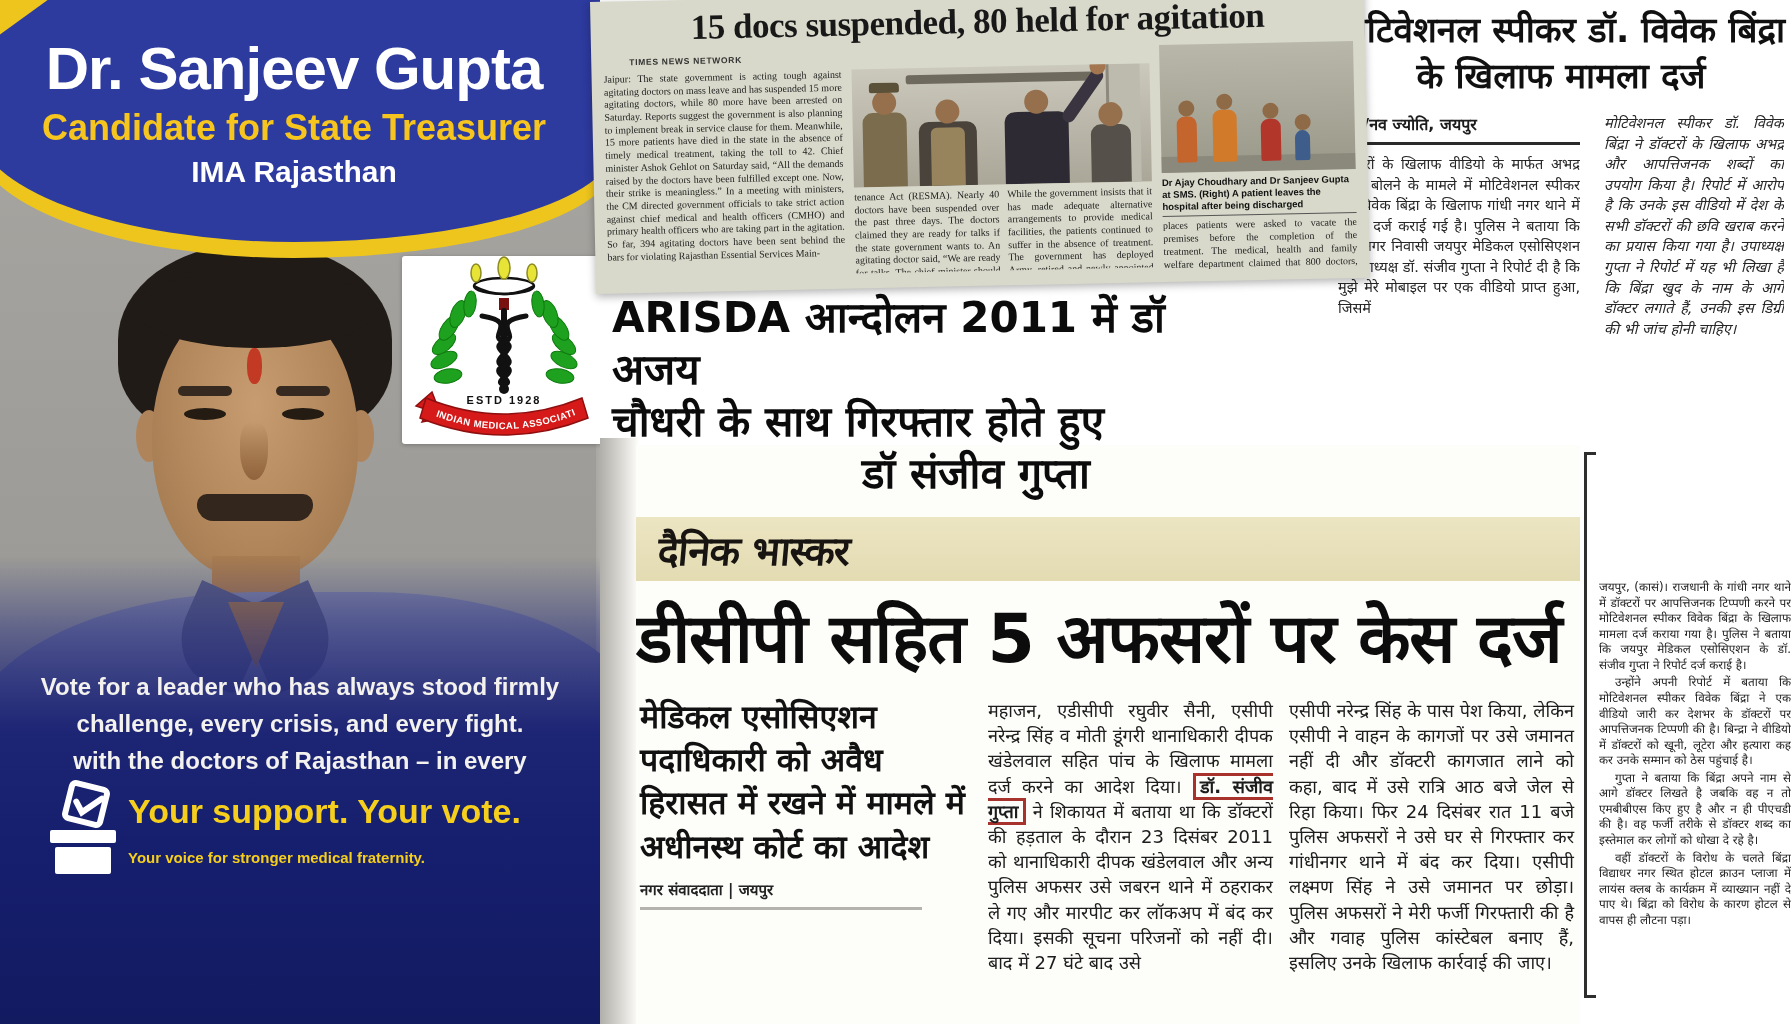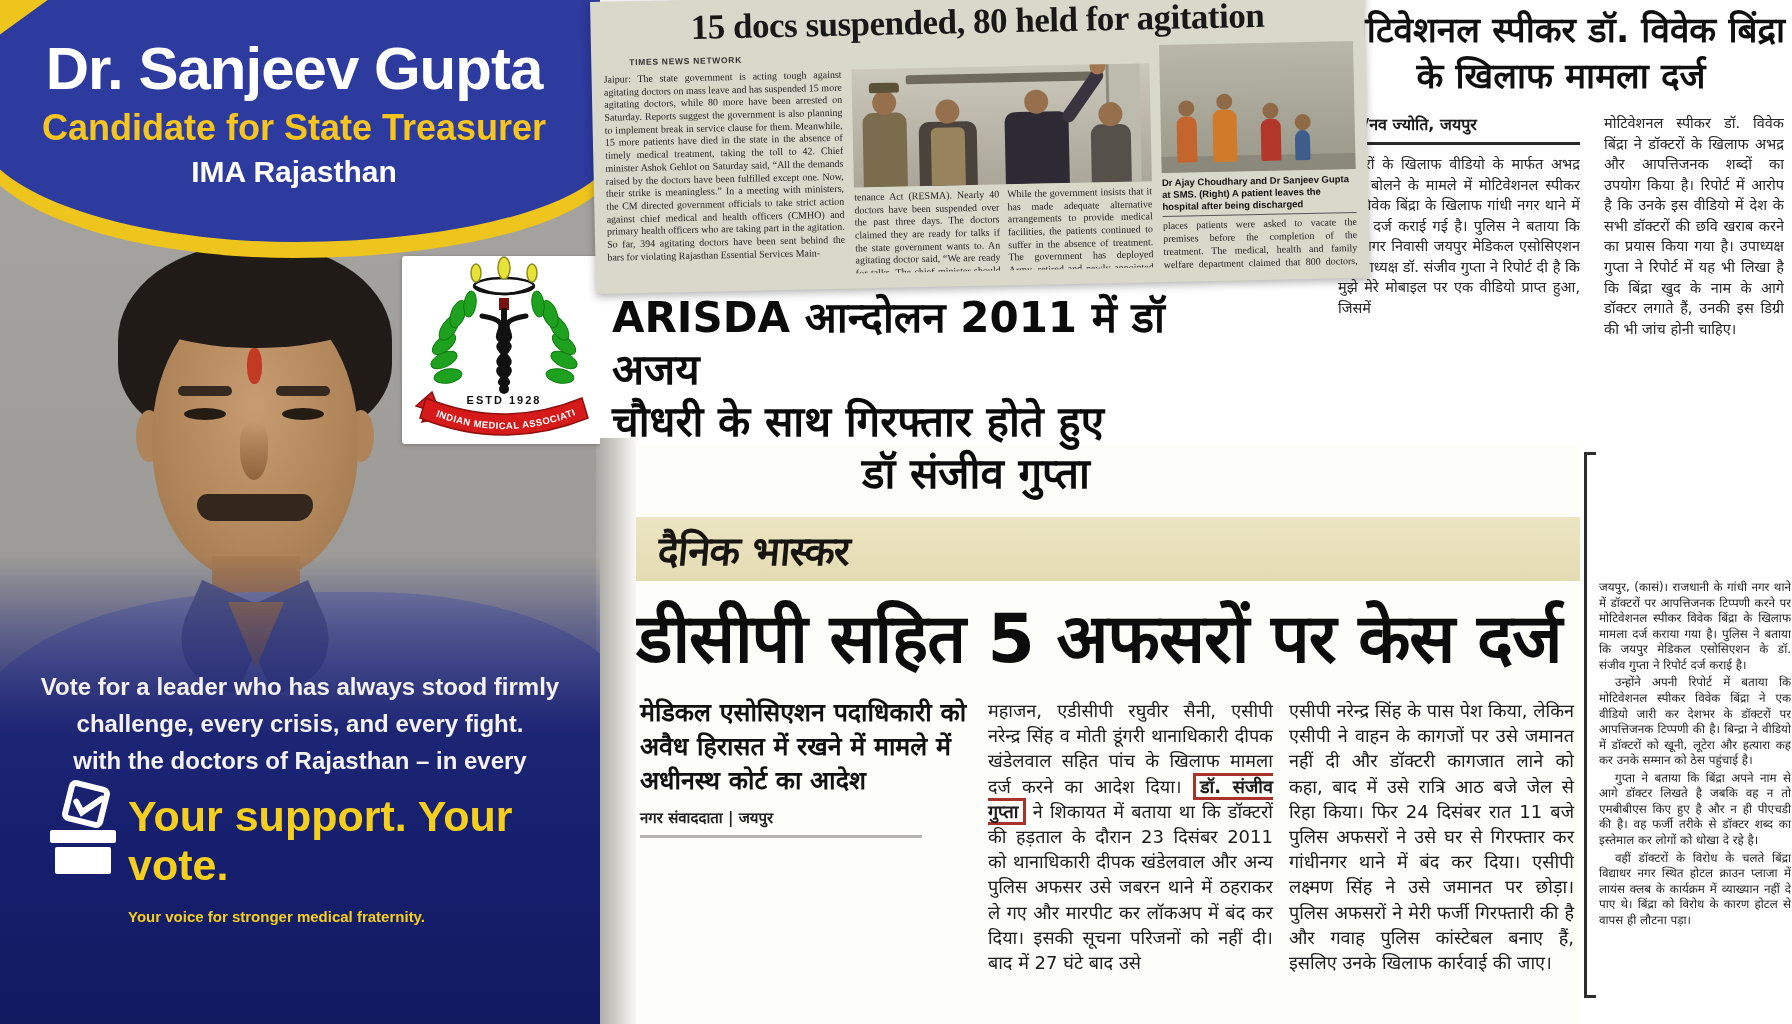--- a/index.html
+++ b/index.html
@@ -52,21 +52,21 @@
   .chest { position:absolute; left:228px; top:402px; width:56px; height:66px;
     background:#9c744b; clip-path:polygon(0 0,100% 0,50% 100%); }
 
   .p-bottom { position:absolute; left:0; top:556px; width:600px; height:468px; z-index:2;
     background:linear-gradient(180deg,rgba(24,32,122,0) 0%,rgba(24,32,122,.45) 16%,
       rgba(22,30,114,.92) 38%,#161f6e 62%,#121a60 100%); }
   .p-message { position:absolute; left:30px; top:112px; width:540px; text-align:center;
     color:#f4f2ee; font-size:24px; font-weight:700; line-height:1.55; }
   .ballot { position:absolute; left:46px; top:224px; }
   .p-slogans { position:absolute; left:128px; top:236px; }
-  .p-slogan-main { color:#f6cf1d; font-size:43px; font-weight:800; }
+  .p-slogan-main { color:#f6cf1d; font-size:34px; font-weight:800; }
   .p-slogan-sub  { color:#f6cf1d; font-size:15px; font-weight:700; margin-top:18px; }
 
   .ima-box { position:absolute; left:402px; top:256px; width:204px; height:188px;
     background:#ffffff; border-radius:3px; z-index:3; box-shadow:0 1px 4px rgba(0,0,0,.25); }
   .tni-box { position:absolute; left:476px; top:482px; width:132px; height:122px;
     background:#cf1413; border-radius:18px; z-index:3; overflow:hidden; text-align:center; }
   .tni-swoosh { position:absolute; left:12px; top:14px; width:74px; height:26px;
     border-top:6px solid #fff; border-radius:50%; transform:rotate(-14deg); }
   .tni-name { font-family:"DejaVu Serif", serif; font-style:italic; font-weight:700;
     font-size:52px; color:#fff; margin-top:6px; letter-spacing:-2px; }
@@ -126,21 +126,21 @@
     background:#fff; overflow:hidden; z-index:5; font-family:"DejaVu Sans", sans-serif; }
   .c-headline { padding-top:8px; text-align:center; font-size:35px; font-weight:700;
     line-height:1.3; color:#101010; }
   .c-cols { display:flex; gap:24px; margin-top:14px; padding:0 8px; }
   .c-left { width:242px; }
   .c-right { flex:1; }
   .c-byline { font-size:16px; font-weight:700; color:#1c1c1c;
     padding-bottom:7px; border-bottom:3px solid #2a2a2a; margin-bottom:9px; }
   .c-text { font-size:14.5px; line-height:1.42; text-align:justify; color:#262626; overflow:hidden; }
   .c-left .c-text { max-height:192px; }
-  .c-right .c-text { max-height:248px; }
+  .c-right .c-text { max-height:248px;font-style:italic; }
   .faint-rule { position:absolute; left:1338px; top:388px; width:454px; height:2px; background:#e0e0dd; }
 
   
   .arisda { position:absolute; left:612px; top:292px; width:560px; z-index:4;
     font-family:"DejaVu Sans", sans-serif; font-weight:800; color:#0b0b0b;
     font-size:42px; line-height:1.24; }
   .arisda .l3 { padding-left:250px; }
 
   
   .paper-edge { position:absolute; left:596px; top:438px; width:42px; height:586px;
@@ -148,21 +148,21 @@
   .bhaskar { position:absolute; left:636px; top:445px; width:944px; height:579px;
     background:#fdfdfa; overflow:hidden; font-family:"DejaVu Sans", sans-serif; }
   .b-band { margin-top:72px; height:64px; background:linear-gradient(180deg,#ece5c2,#e3dbb2);
     display:flex; align-items:center; padding-left:22px; }
   .b-mast { font-size:40px; font-weight:800; transform:skewX(-5deg);
     color:#171411; letter-spacing:-1px; }
   .b-headline { margin-top:8px; text-align:center; font-size:68px; font-weight:800;
     white-space:nowrap; color:#0c0c0c; letter-spacing:-1px; }
   .b-cols { display:flex; gap:16px; margin-top:14px; padding:0 6px 0 4px; height:336px; overflow:hidden; }
   .b-col1 { width:340px; } .b-col2 { width:292px; } .b-col3 { width:292px; }
-  .b-sub { font-size:25px; font-weight:700; line-height:1.35; color:#111; }
+  .b-sub { font-size:32px; font-weight:700; line-height:1.35; color:#111; }
   .b-byline { margin-top:10px; font-size:15px; font-weight:700; color:#222;
     padding-bottom:8px; border-bottom:3px solid #b5b3ae; width:85%; }
   .b-text { margin-top:10px; font-size:18px; line-height:1.4; text-align:justify; color:#1c1c1c; }
   .b-col2 .b-text, .b-col3 .b-text { margin-top:2px; }
   .namebox { border:3px solid #a8322c; padding:0 4px; font-weight:700; }
 
   
   .protest { position:absolute; left:1583px; top:330px; width:209px; height:694px;
     background:#fff; z-index:4; font-family:"DejaVu Sans", sans-serif; }
   .p-band { position:absolute; top:2px; left:14px; width:193px; height:30px;

